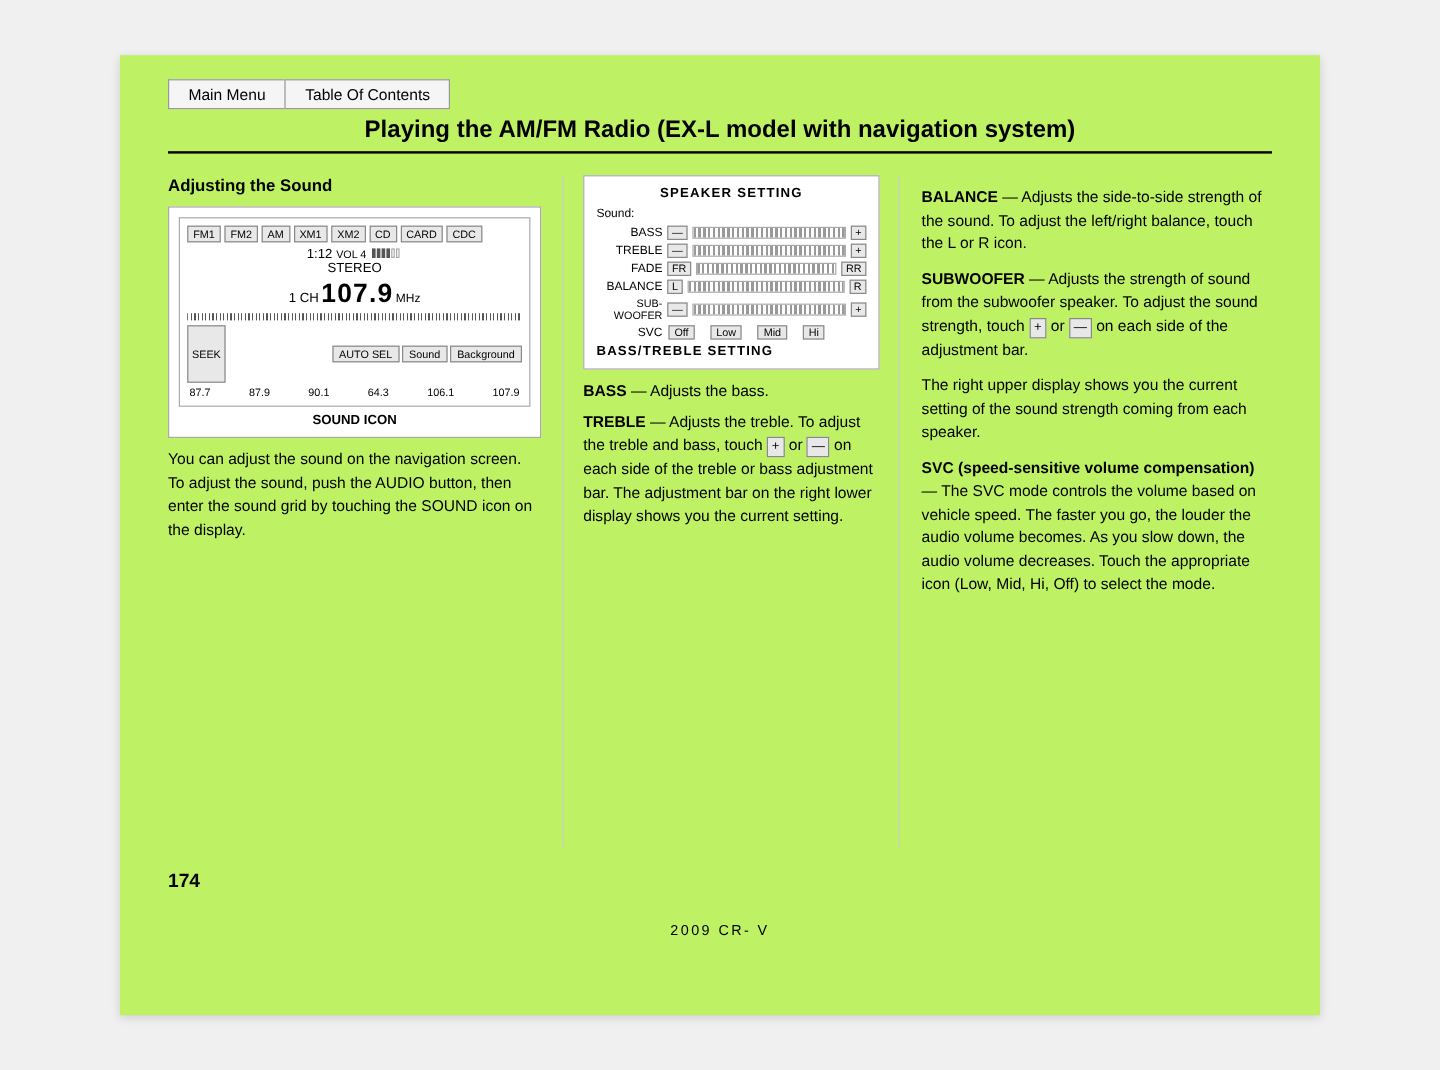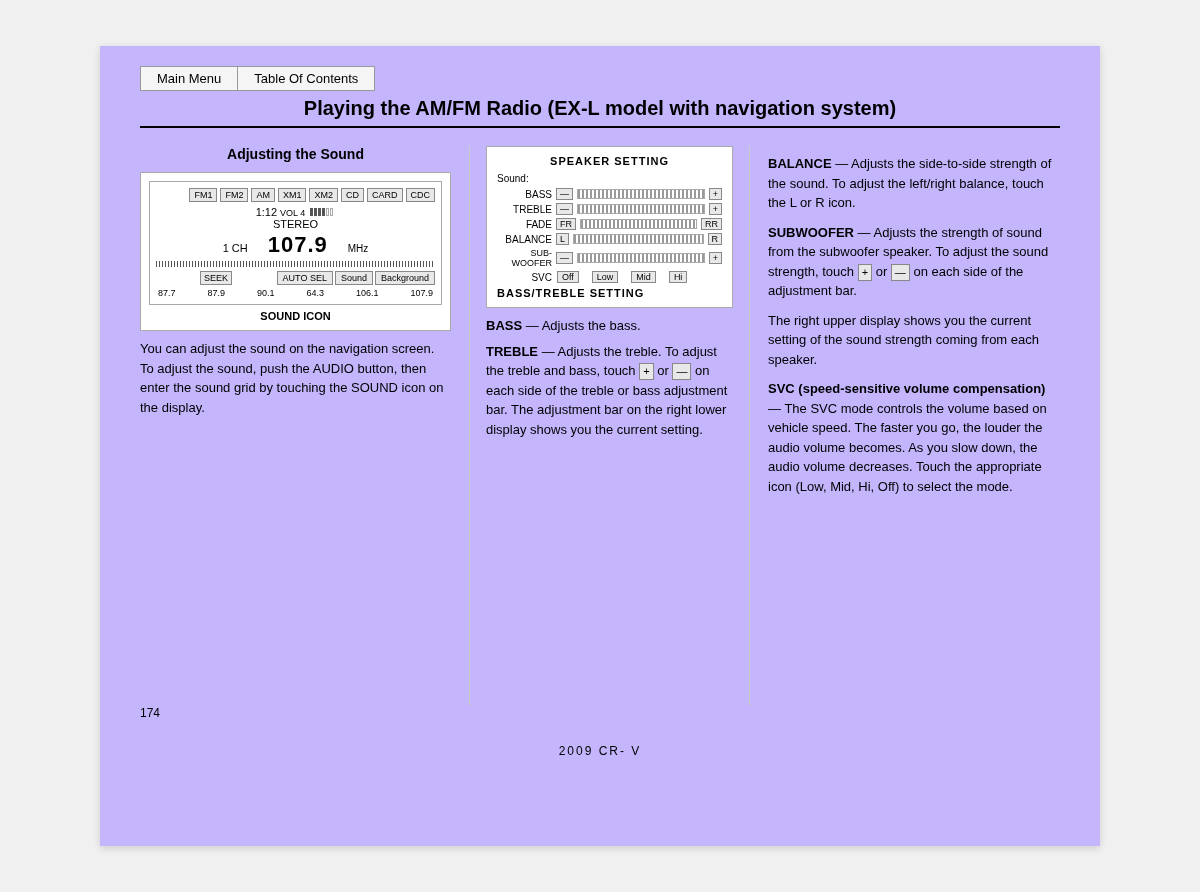--- a/index.html
+++ b/index.html
@@ -9,21 +9,21 @@
       background: #f0f0f0;
       font-family: Arial, Helvetica, sans-serif;
       font-size: 14px;
       display: flex;
       align-items: center;
       justify-content: center;
     }
     .page {
       width: 1000px;
       min-height: 800px;
-      background: #c4b5fd;
+      background: #bef264;
       padding: 20px 40px 30px 40px;
       box-shadow: 0 2px 8px rgba(0,0,0,0.15);
     }
     
     .nav-bar {
       display: flex;
       gap: 0;
       margin-bottom: 6px;
     }
     .nav-btn {
@@ -63,36 +63,35 @@
     }
     .col-right {
       flex: 1;
       padding-left: 18px;
     }
     
     .section-heading {
       font-weight: bold;
       font-size: 14px;
       margin-bottom: 10px;
-      text-align: center;
     }
     
     .sound-diagram {
       border: 1px solid #aaa;
       background: #fff;
       padding: 8px;
       margin-bottom: 8px;
       font-size: 11px;
     }
     .diagram-top-row {
       display: flex;
       gap: 3px;
       font-size: 10px;
       margin-bottom: 4px;
-      justify-content: flex-end;
+      justify-content: flex-start;
     }
     .diagram-btn {
       border: 1px solid #888;
       padding: 1px 4px;
       background: #e8e8e8;
       font-size: 9px;
     }
     .diagram-bottom {
       display: flex;
       justify-content: space-between;
@@ -191,22 +190,23 @@
       font-size: 13px;
       line-height: 1.5;
       margin-top: 8px;
     }
     
     .term {
       font-weight: bold;
     }
     
     .page-number {
-      font-weight: normal;
-      font-size: 12px;
+      font-weight: bold;
+      font-size: 16px;
+      margin-top: 20px;
     }
     
     .page-footer {
       text-align: center;
       font-size: 12px;
       margin-top: 16px;
       padding-top: 8px;
       letter-spacing: 2px;
     }
     .inline-btn {
@@ -267,30 +267,30 @@
                 <span style="width:3px;height:8px;background:#555;display:inline-block;"></span>
                 <span style="width:3px;height:8px;background:#555;display:inline-block;"></span>
                 <span style="width:3px;height:8px;background:#555;display:inline-block;"></span>
                 <span style="width:3px;height:8px;border:1px solid #aaa;display:inline-block;"></span>
                 <span style="width:3px;height:8px;border:1px solid #aaa;display:inline-block;"></span>
               </span>
             </span>
             <span>STEREO</span>
           </div>
 
-          <div style="display:flex; align-items:baseline; justify-content:center; gap:20px; margin-bottom:3px;">
+          <div style="display:flex; align-items:baseline; justify-content:center; gap:2px; margin-bottom:3px;">
             <span style="font-size:11px;">1 CH</span>
             <span style="font-size:22px; font-weight:bold; letter-spacing:1px;">107.9</span>
             <span style="font-size:10px;">MHz</span>
           </div>
 
           <div class="tick-bar" style="height:6px; background: repeating-linear-gradient(90deg, #555 0px, #555 1px, transparent 1px, transparent 3px); margin-bottom:4px;"></div>
 
           <div class="diagram-bottom">
-            <span style="font-size:9px; border:1px solid #888; padding:1px 3px; background:#e8e8e8;margin-left:44px;">SEEK</span>
+            <span style="font-size:9px; border:1px solid #888; padding:18px 3px; background:#e8e8e8;">SEEK</span>
             <div style="display:flex; gap:2px;">
               <span class="diagram-control-btn">AUTO SEL</span>
               <span class="diagram-control-btn">Sound</span>
               <span class="diagram-control-btn">Background</span>
             </div>
           </div>
 
           <div class="diagram-freqs">
             <span>87.7</span>
             <span>87.9</span>

